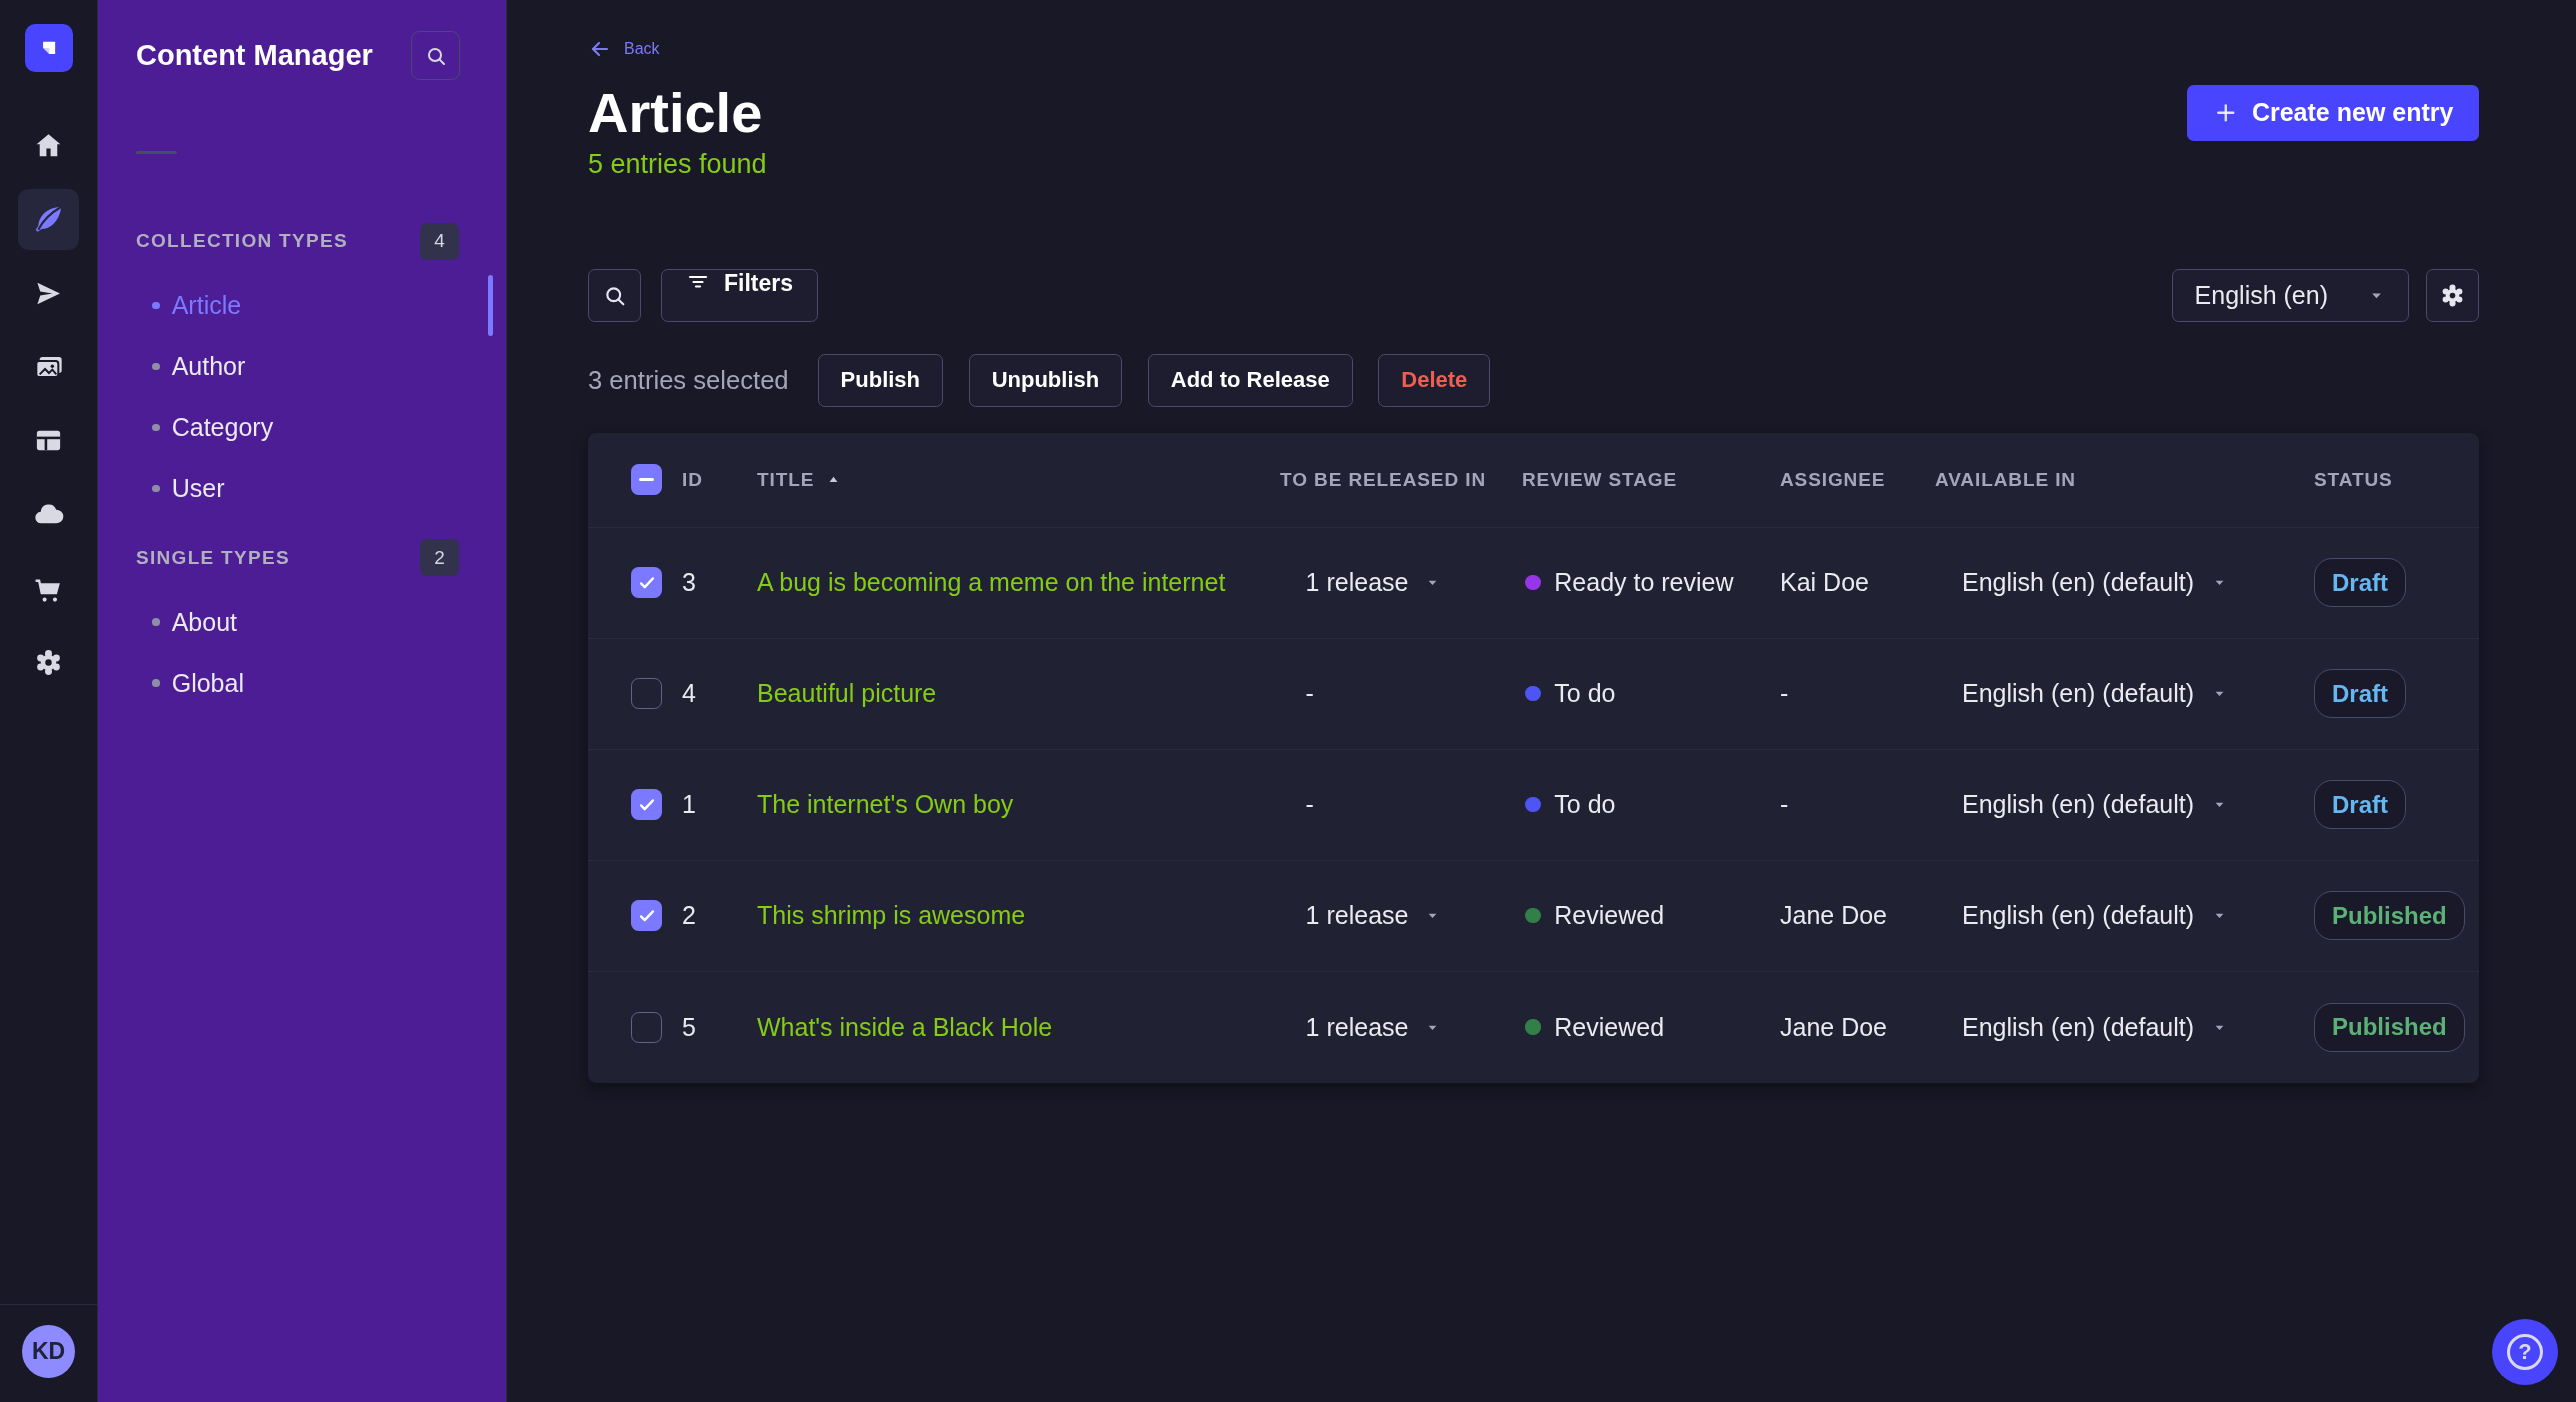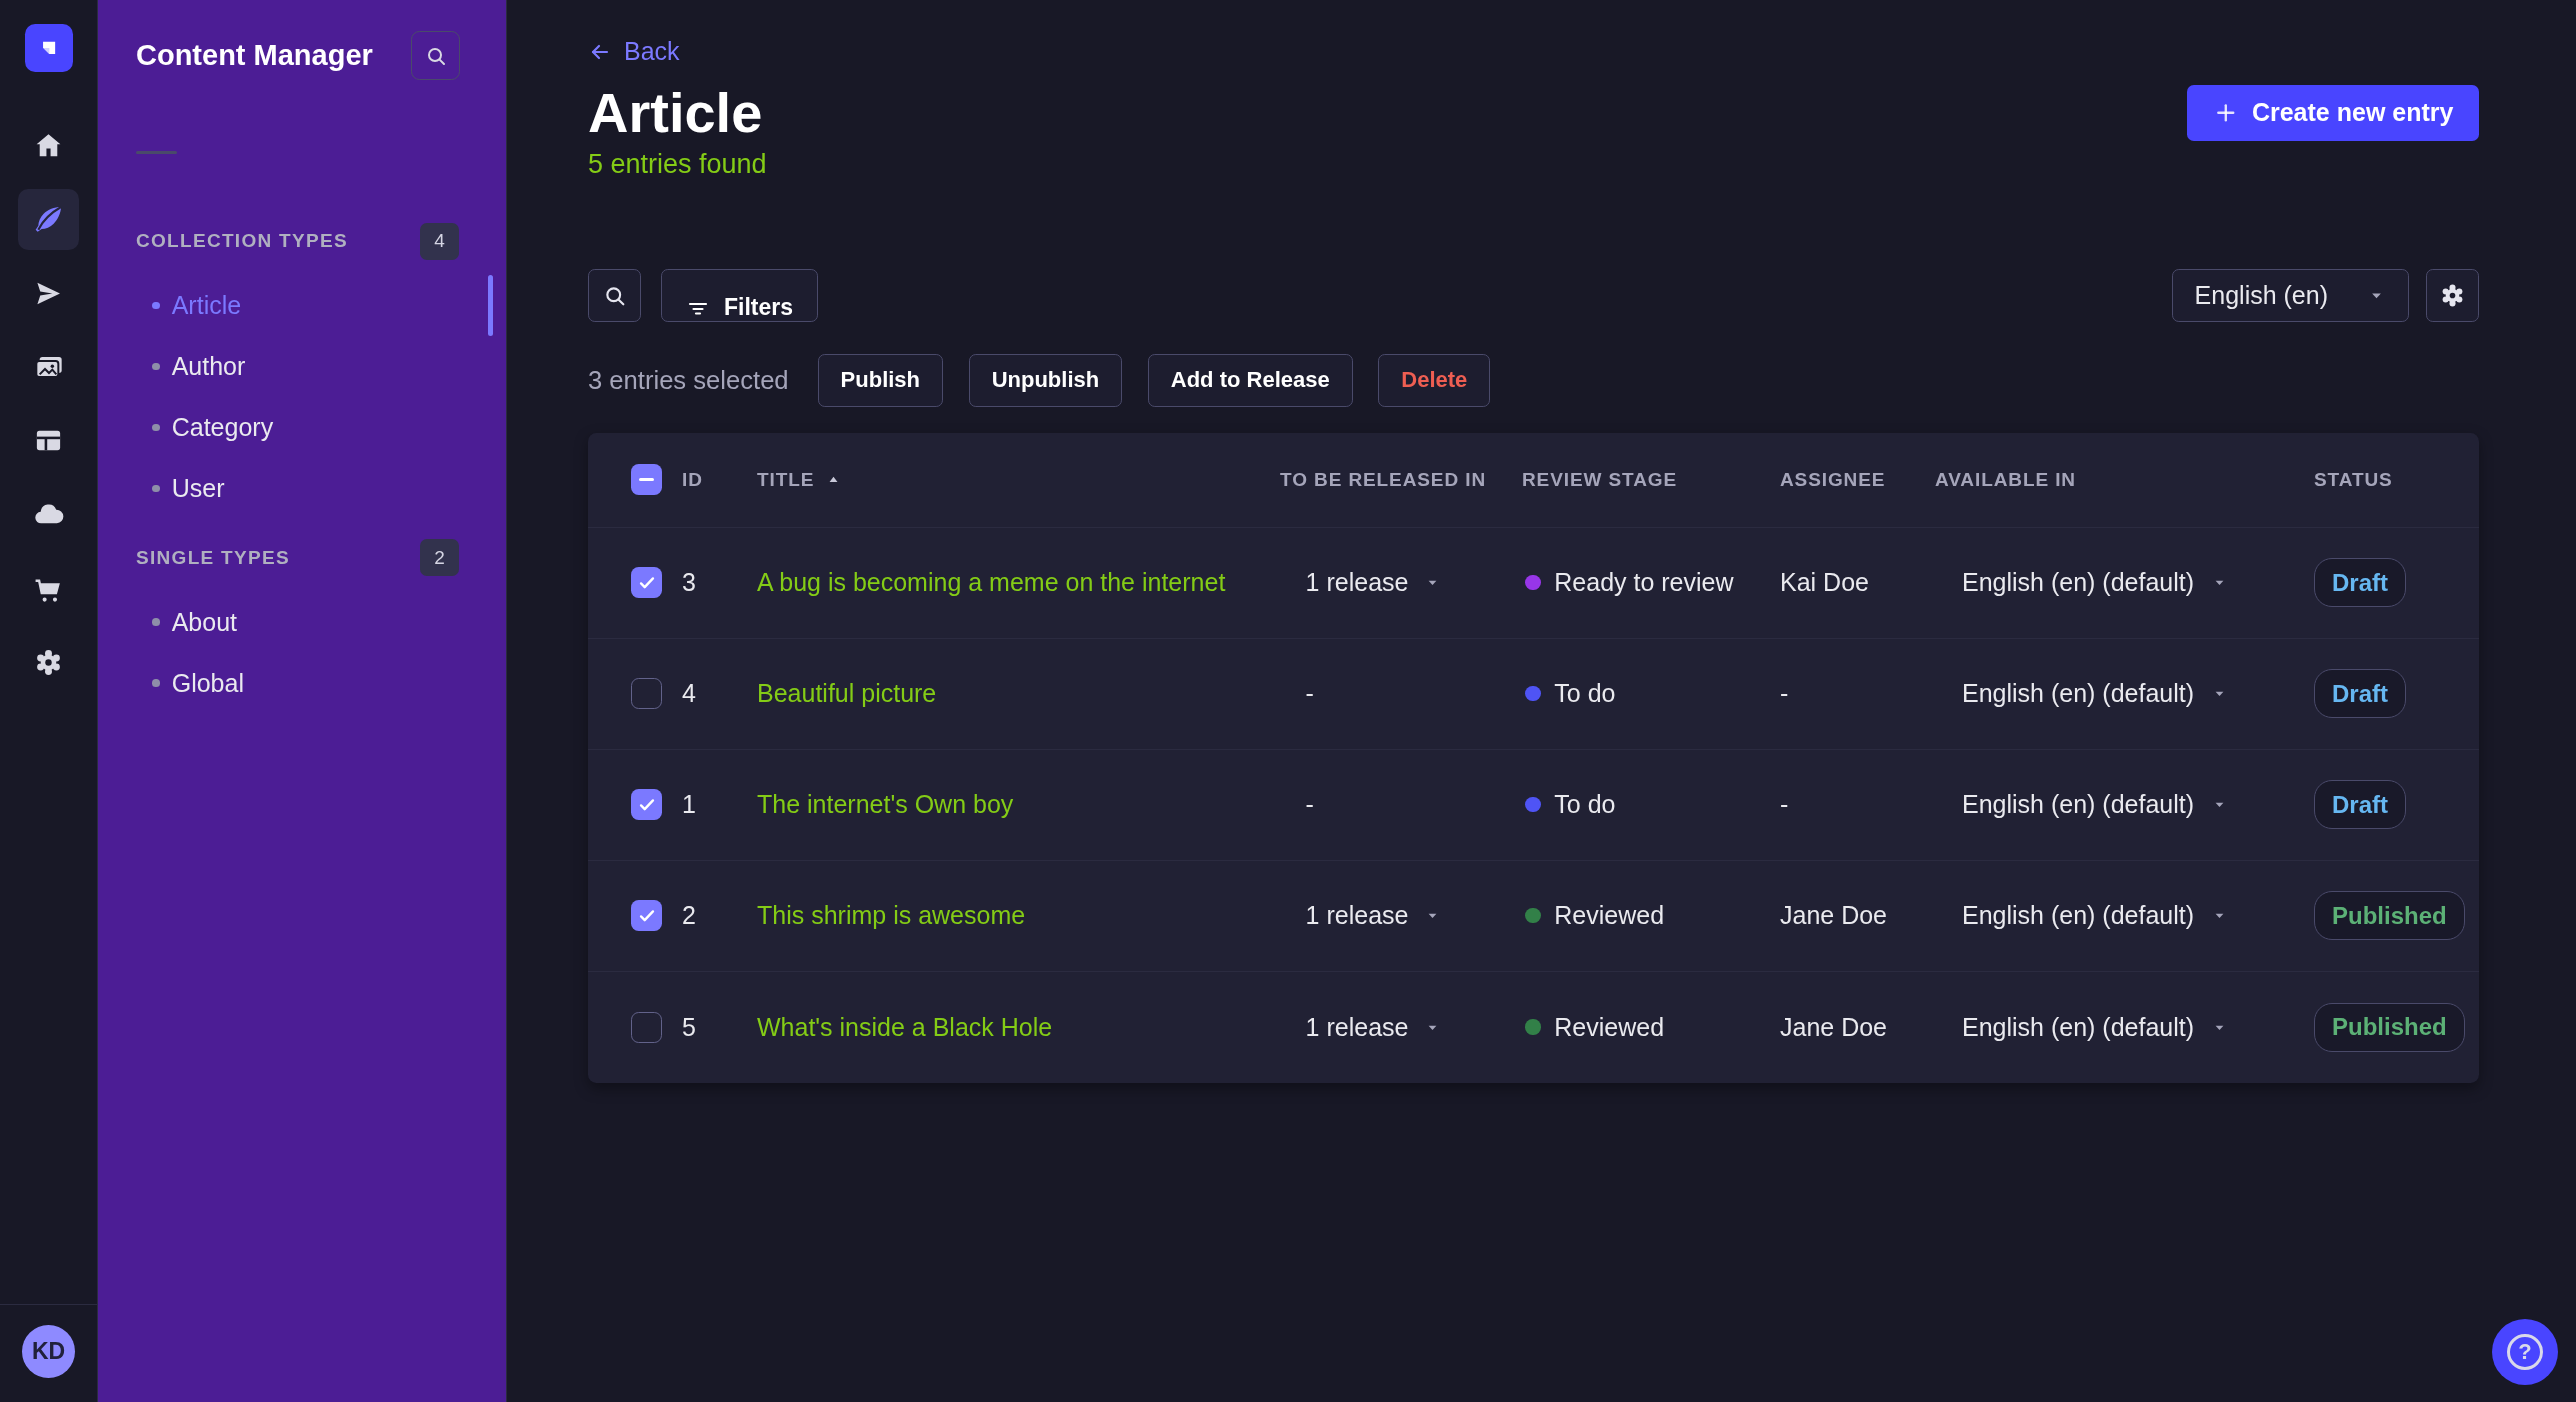--- a/index.html
+++ b/index.html
@@ -70,38 +70,38 @@
   .subnav-item.active { color:#7b79ff; }
   .subnav-item.active .bullet { background:#7b79ff; }
   .subnav-item.active::after {
     content:''; position:absolute; right:12.8px; top:0; bottom:0; width:5.1px;
     border-radius:2.6px; background:#7b79ff;
   }
 
   
   .main { flex:1; padding:0 97px 0 81px; display:flex; flex-direction:column; }
   .back-row { margin-top:37px; height:29px; }
-  .back-link { display:inline-flex; align-items:center; gap:12px; color:#7b79ff; font-size:25px; text-decoration:none; }
+  .back-link { display:inline-flex; align-items:center; gap:12px; color:#7b79ff; font-size:16px; text-decoration:none; }
   .title-row { margin-top:13.6px; display:flex; justify-content:space-between; align-items:center; height:66px; }
   .page-title { font-size:56px; font-weight:bold; color:#fff; }
   .create-btn {
     height:56px; padding:0 25.6px; border:none; border-radius:6.8px; background:#4945ff; color:#fff;
     font-size:25px; font-weight:bold; display:inline-flex; align-items:center; gap:13.6px;text-align:center;
   }
   .subtitle { margin-top:3.4px; font-size:27px; color:#84cc16; }
 
   .toolbar { margin-top:89px; display:flex; align-items:center; height:53px; }
   .icon-btn {
     width:53px; height:53px; border-radius:6.8px; border:0.9px solid #4a4a6a; background:#1d1d2f;
     color:#e6e6f0; display:flex; align-items:center; justify-content:center; flex:none;
   }
   .filters-btn {
     margin-left:20.4px; height:53px; padding:0 24px; border-radius:6.8px; border:0.9px solid #4a4a6a;
     background:#1d1d2f; color:#fff; font-size:23px; font-weight:bold;
-    display:inline-flex; align-items:flex-end; gap:13.6px;
+    display:inline-flex; align-items:flex-start; gap:13.6px;
   }
   .toolbar-right { margin-left:auto; display:flex; align-items:center; gap:17px; }
   .locale-select {
     height:53px; padding:0 22px; border-radius:6.8px; border:0.9px solid #4a4a6a; background:#1d1d2f;
     color:#eaeaef; font-size:25px; display:inline-flex; align-items:center; gap:39px;
   }
   .caret { color:#a5a5ba; display:inline-flex; }
 
   .selection-row { margin-top:32px; display:flex; align-items:center; gap:25.6px; height:53px; }
   .selection-summary { font-size:25.6px; color:#a5a5ba; margin-right:3.4px; }

